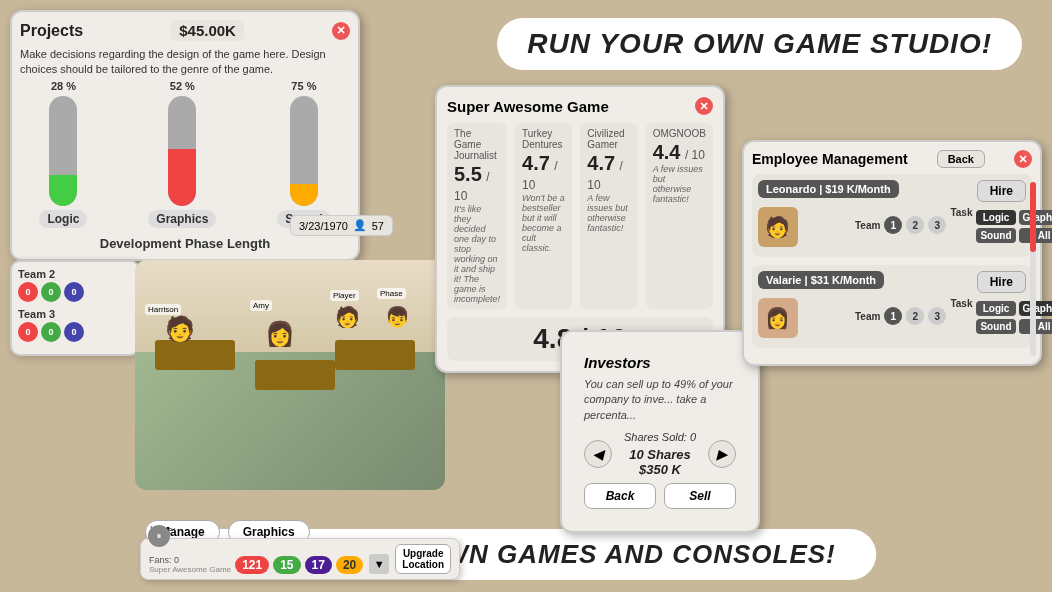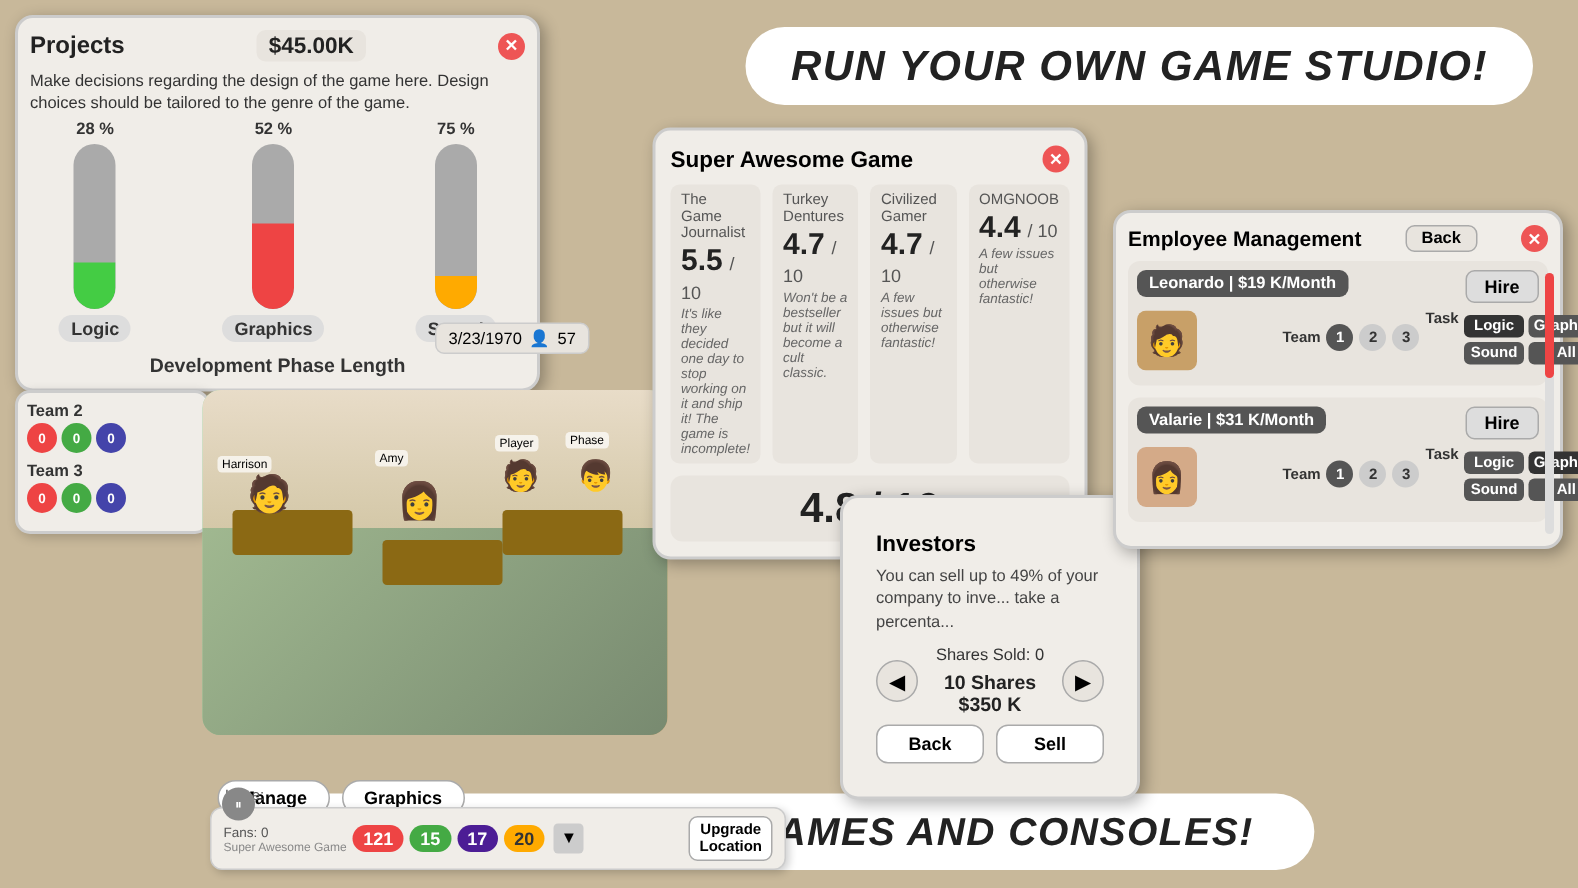--- a/index.html
+++ b/index.html
@@ -362,20 +362,21 @@
       border-radius: 8px;
       padding: 6px;
     }
 
     
     .investors-panel {
       top: 330px;
       left: 560px;
       width: 200px;
       padding: 22px;
+      font-style: italic;
     }
 
     .investors-header {
       display: flex;
       justify-content: space-between;
       align-items: center;
       margin-bottom: 6px;
     }
 
     .investors-title {
@@ -758,21 +759,21 @@
 
 <div class="manage-row">
   <button class="manage-btn">Manage</button>
   <button class="finances-btn">Graphics</button>
 </div>
 
 <div style="position:absolute; bottom:56px; left:150px; display:flex; align-items:center; gap:4px;">
   <span style="font-size:10px; color:#555;">Hype:</span>
 </div>
 
-<div style="position:absolute; bottom:12px; left:140px; width:384px; background:#f0ede8; border-radius:8px; border:1px solid #ccc; padding:5px 8px; display:flex; align-items:center; gap:4px; box-shadow:2px 2px 6px rgba(0,0,0,0.2);">
+<div style="position:absolute; bottom:12px; left:140px; width:320px; background:#f0ede8; border-radius:8px; border:1px solid #ccc; padding:5px 8px; display:flex; align-items:flex-end; gap:4px; box-shadow:2px 2px 6px rgba(0,0,0,0.2);">
   <div style="display:flex; flex-direction:column;">
     <span style="font-size:9px; color:#555;">Fans: 0</span>
     <span style="font-size:8px; color:#888;">Super Awesome Game</span>
   </div>
   <div class="score-badge">121</div>
   <div class="score-badge score-green">15</div>
   <div class="score-badge" style="background:#4c1d95;">17</div>
   <div class="score-badge score-orange">20</div>
   <div style="width:20px; height:20px; background:#ccc; border-radius:3px; display:flex; align-items:center; justify-content:center; font-size:11px; margin-left:2px;">▼</div>
   <button class="upgrade-btn">Upgrade<br>Location</button>

